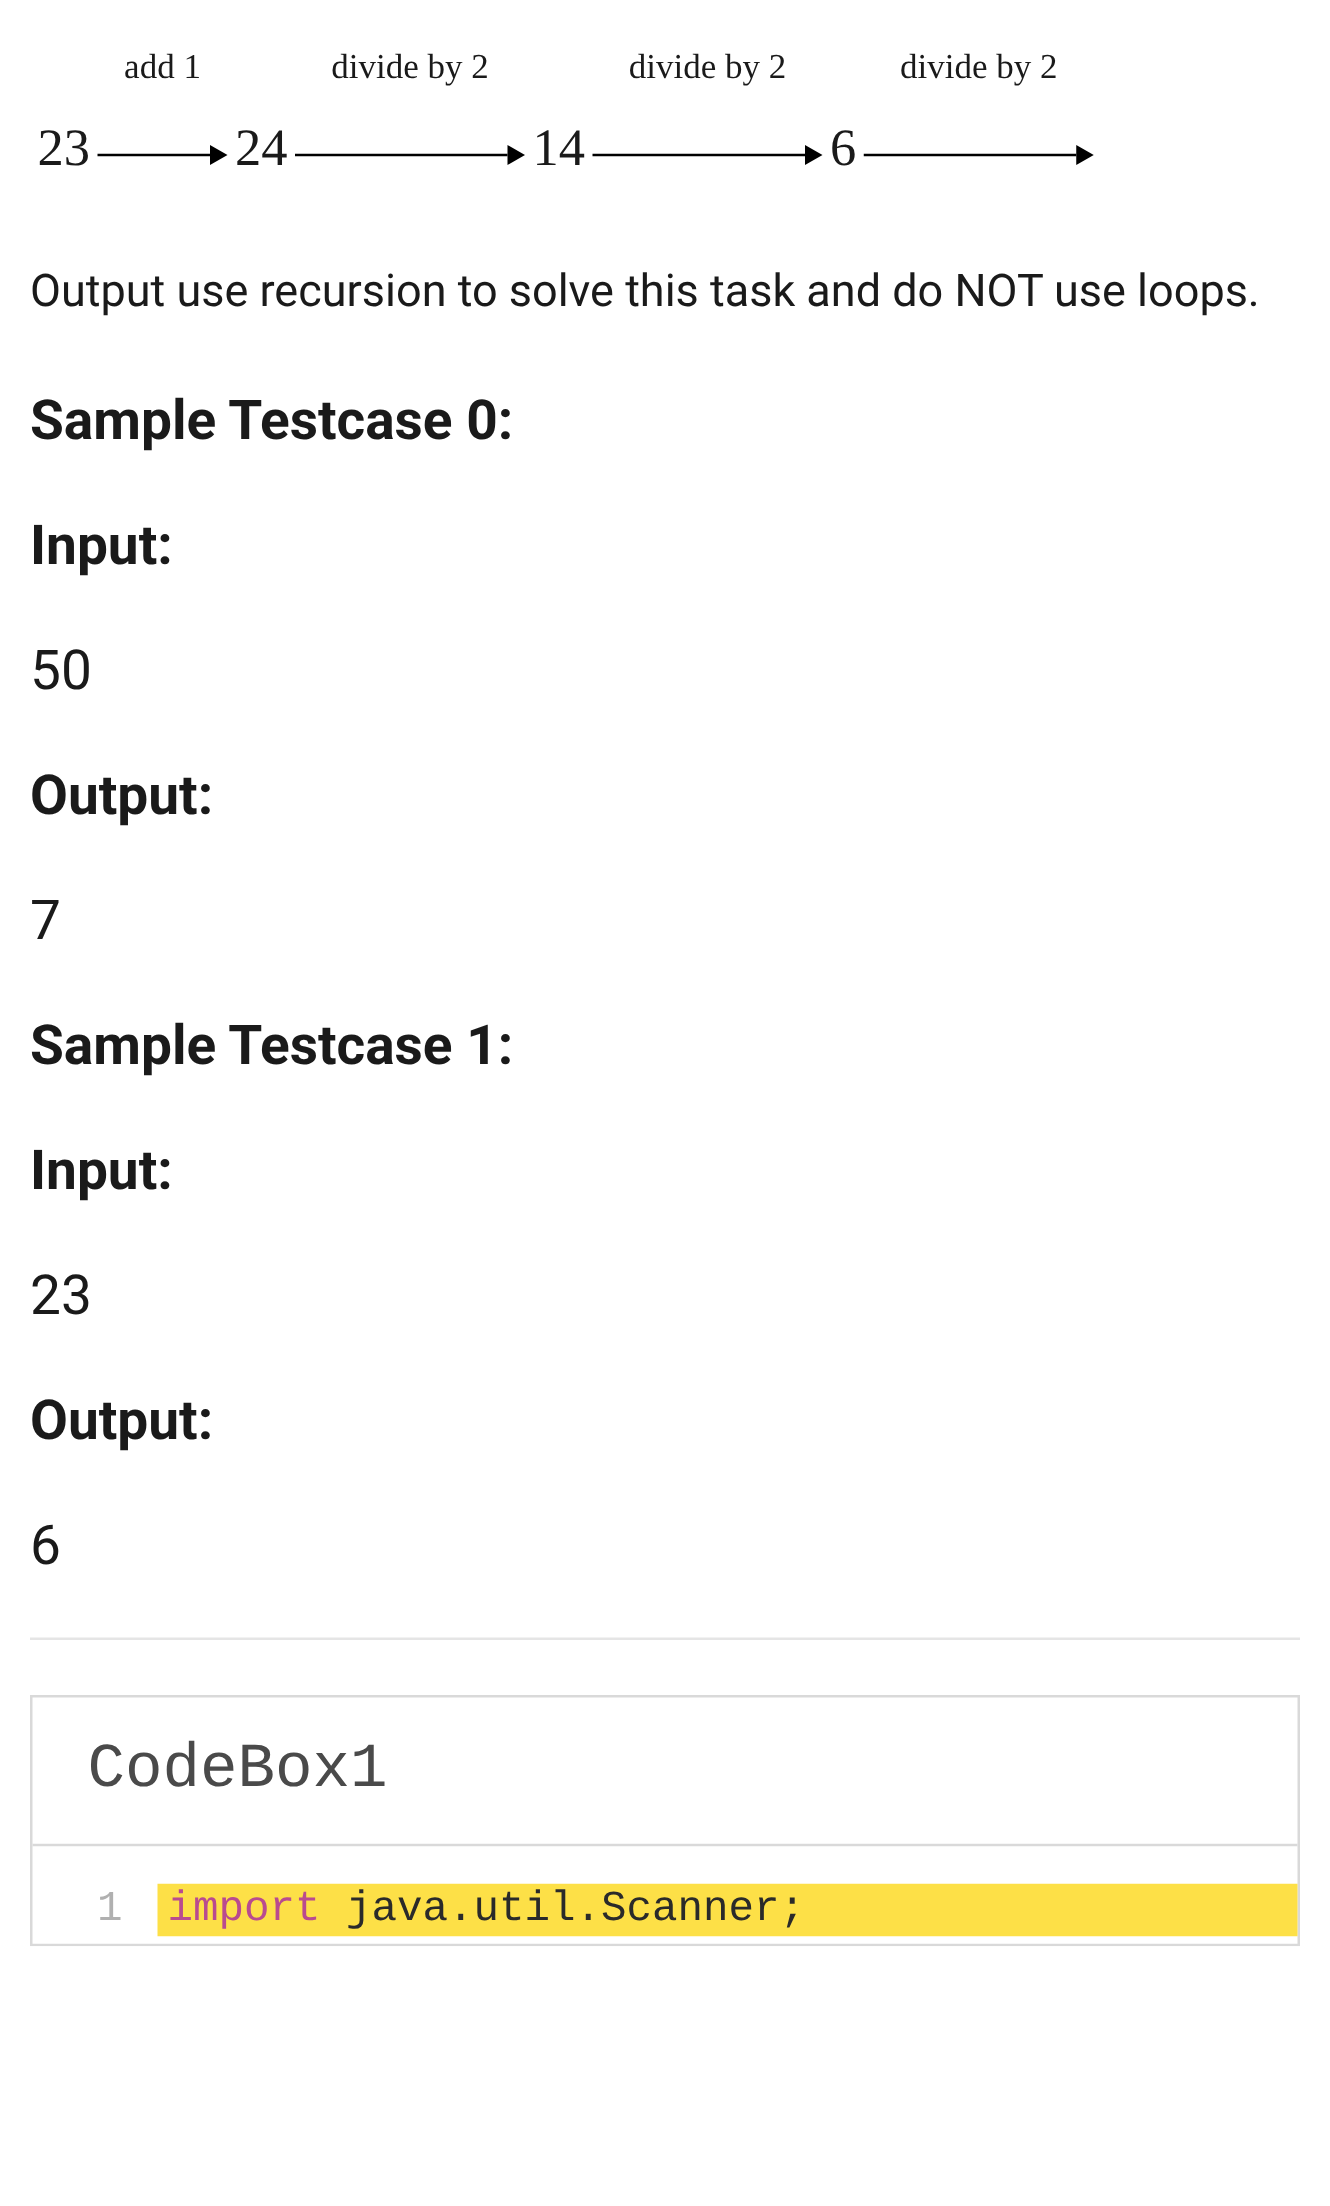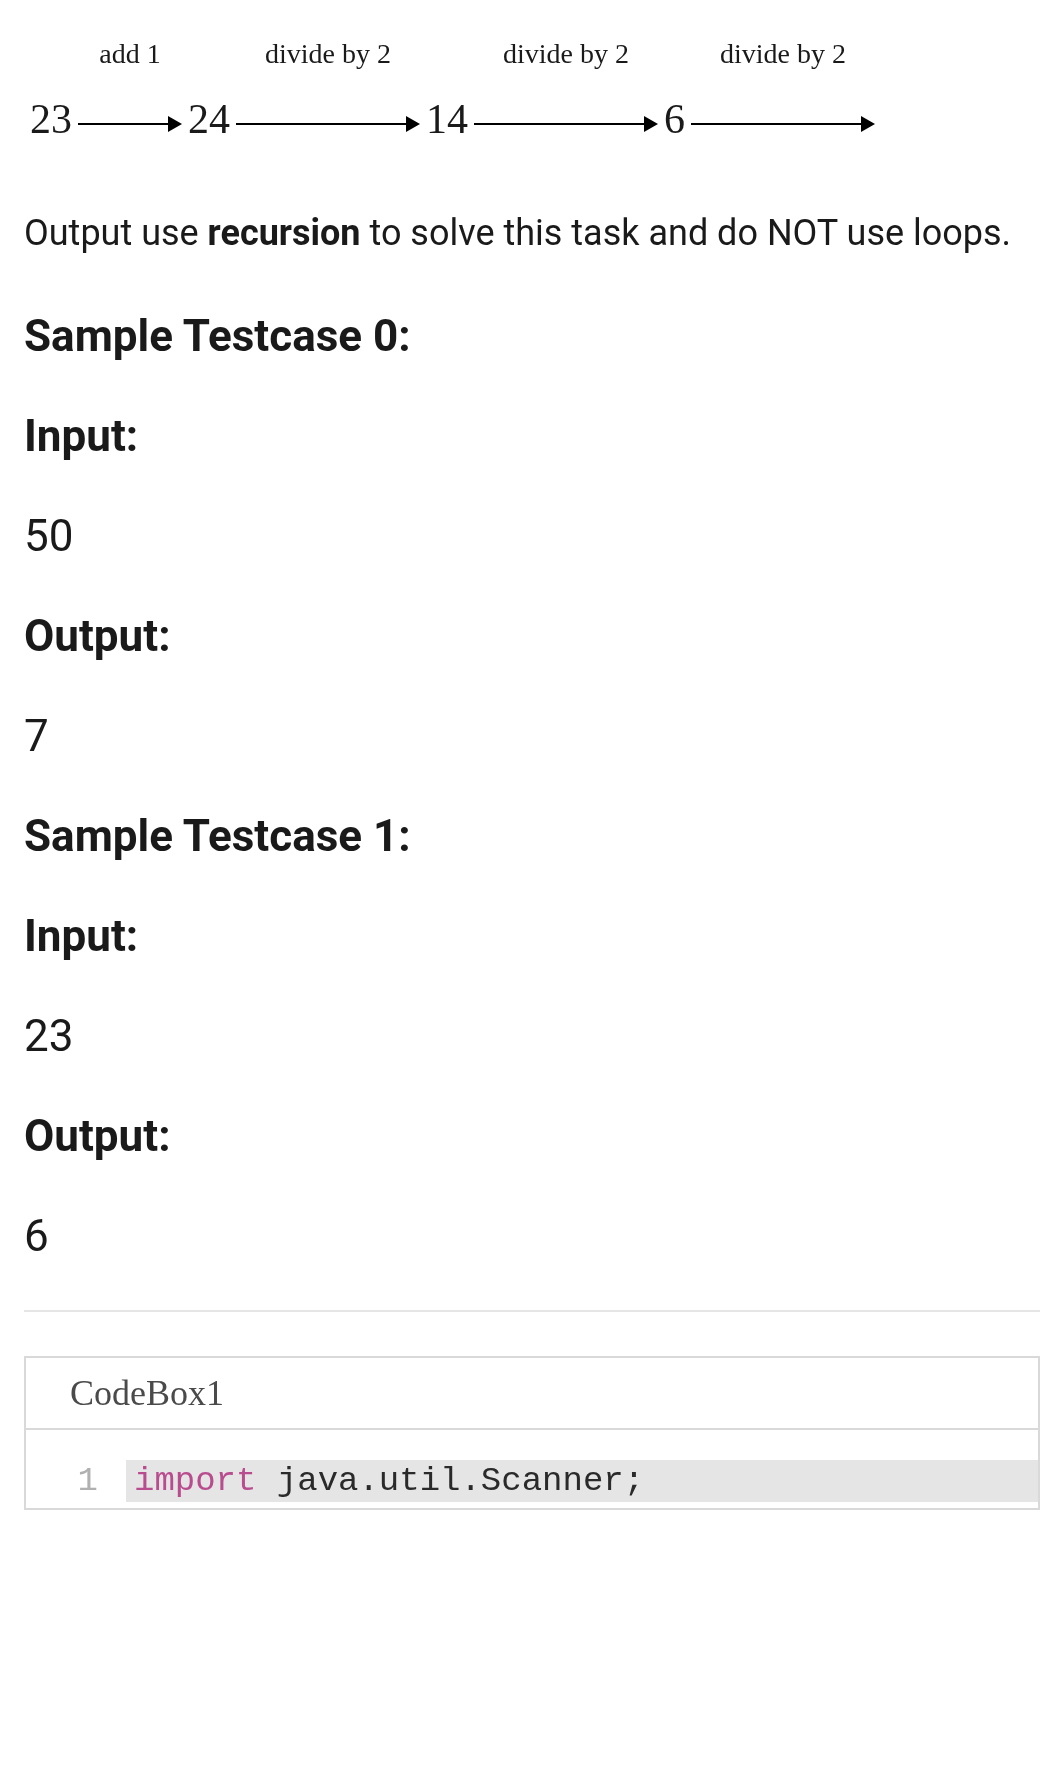--- a/index.html
+++ b/index.html
@@ -59,21 +59,21 @@
     }
     .shaft-short { width: 90px; }
     .shaft-long { width: 170px; }
     .body-text {
       font-size: 36px;
       line-height: 1.55;
       margin-bottom: 48px;
       font-weight: 400;
     }
     .body-text strong {
-      font-weight: 700;
+      font-weight: 400;
       text-align: center;
     }
     .heading {
       font-size: 44px;
       font-weight: 700;
       margin-bottom: 48px;
     }
     .plain {
       font-size: 44px;
       font-weight: 400;
@@ -82,47 +82,47 @@
     .divider {
       border: none;
       border-top: 2px solid #e5e5e5;
       margin: 28px 0 44px 0;
     }
     .codebox {
       border: 2px solid #d9d9d9;
       margin-bottom: 0;
     }
     .codebox-header {
-      padding: 14px 44px;
-      font-size: 36px;
+      padding: 30px 44px;
+      font-size: 50px;
       font-weight: 400;
       color: #4a4a4a;
       border-bottom: 2px solid #d9d9d9;
-      font-family: Liberation Serif, serif;
+      font-family: Liberation Mono, monospace;
     }
     .code-area {
       padding: 30px 0 0 0;
       font-family: Menlo, Monaco, Consolas, "Courier New", monospace;
       font-size: 34px;
     }
     .code-line {
       display: flex;
       align-items: baseline;
       padding-bottom: 6px;
     }
     .line-number {
       width: 100px;
       text-align: right;
       color: #b0b0b0;
       padding-right: 28px;
       font-family: Menlo, Monaco, Consolas, "Courier New", monospace;
     }
     .code-content {
       flex: 1;
-      background: #e5e5e5;
+      background: #fde047;
       padding: 2px 8px;
       white-space: pre;
     }
     .k-import { color: #b94b8f; }
     .k-pkg { color: #2a2a2a; }
   </style>
 </head>
 <body>
 
 <div class="diagram">

